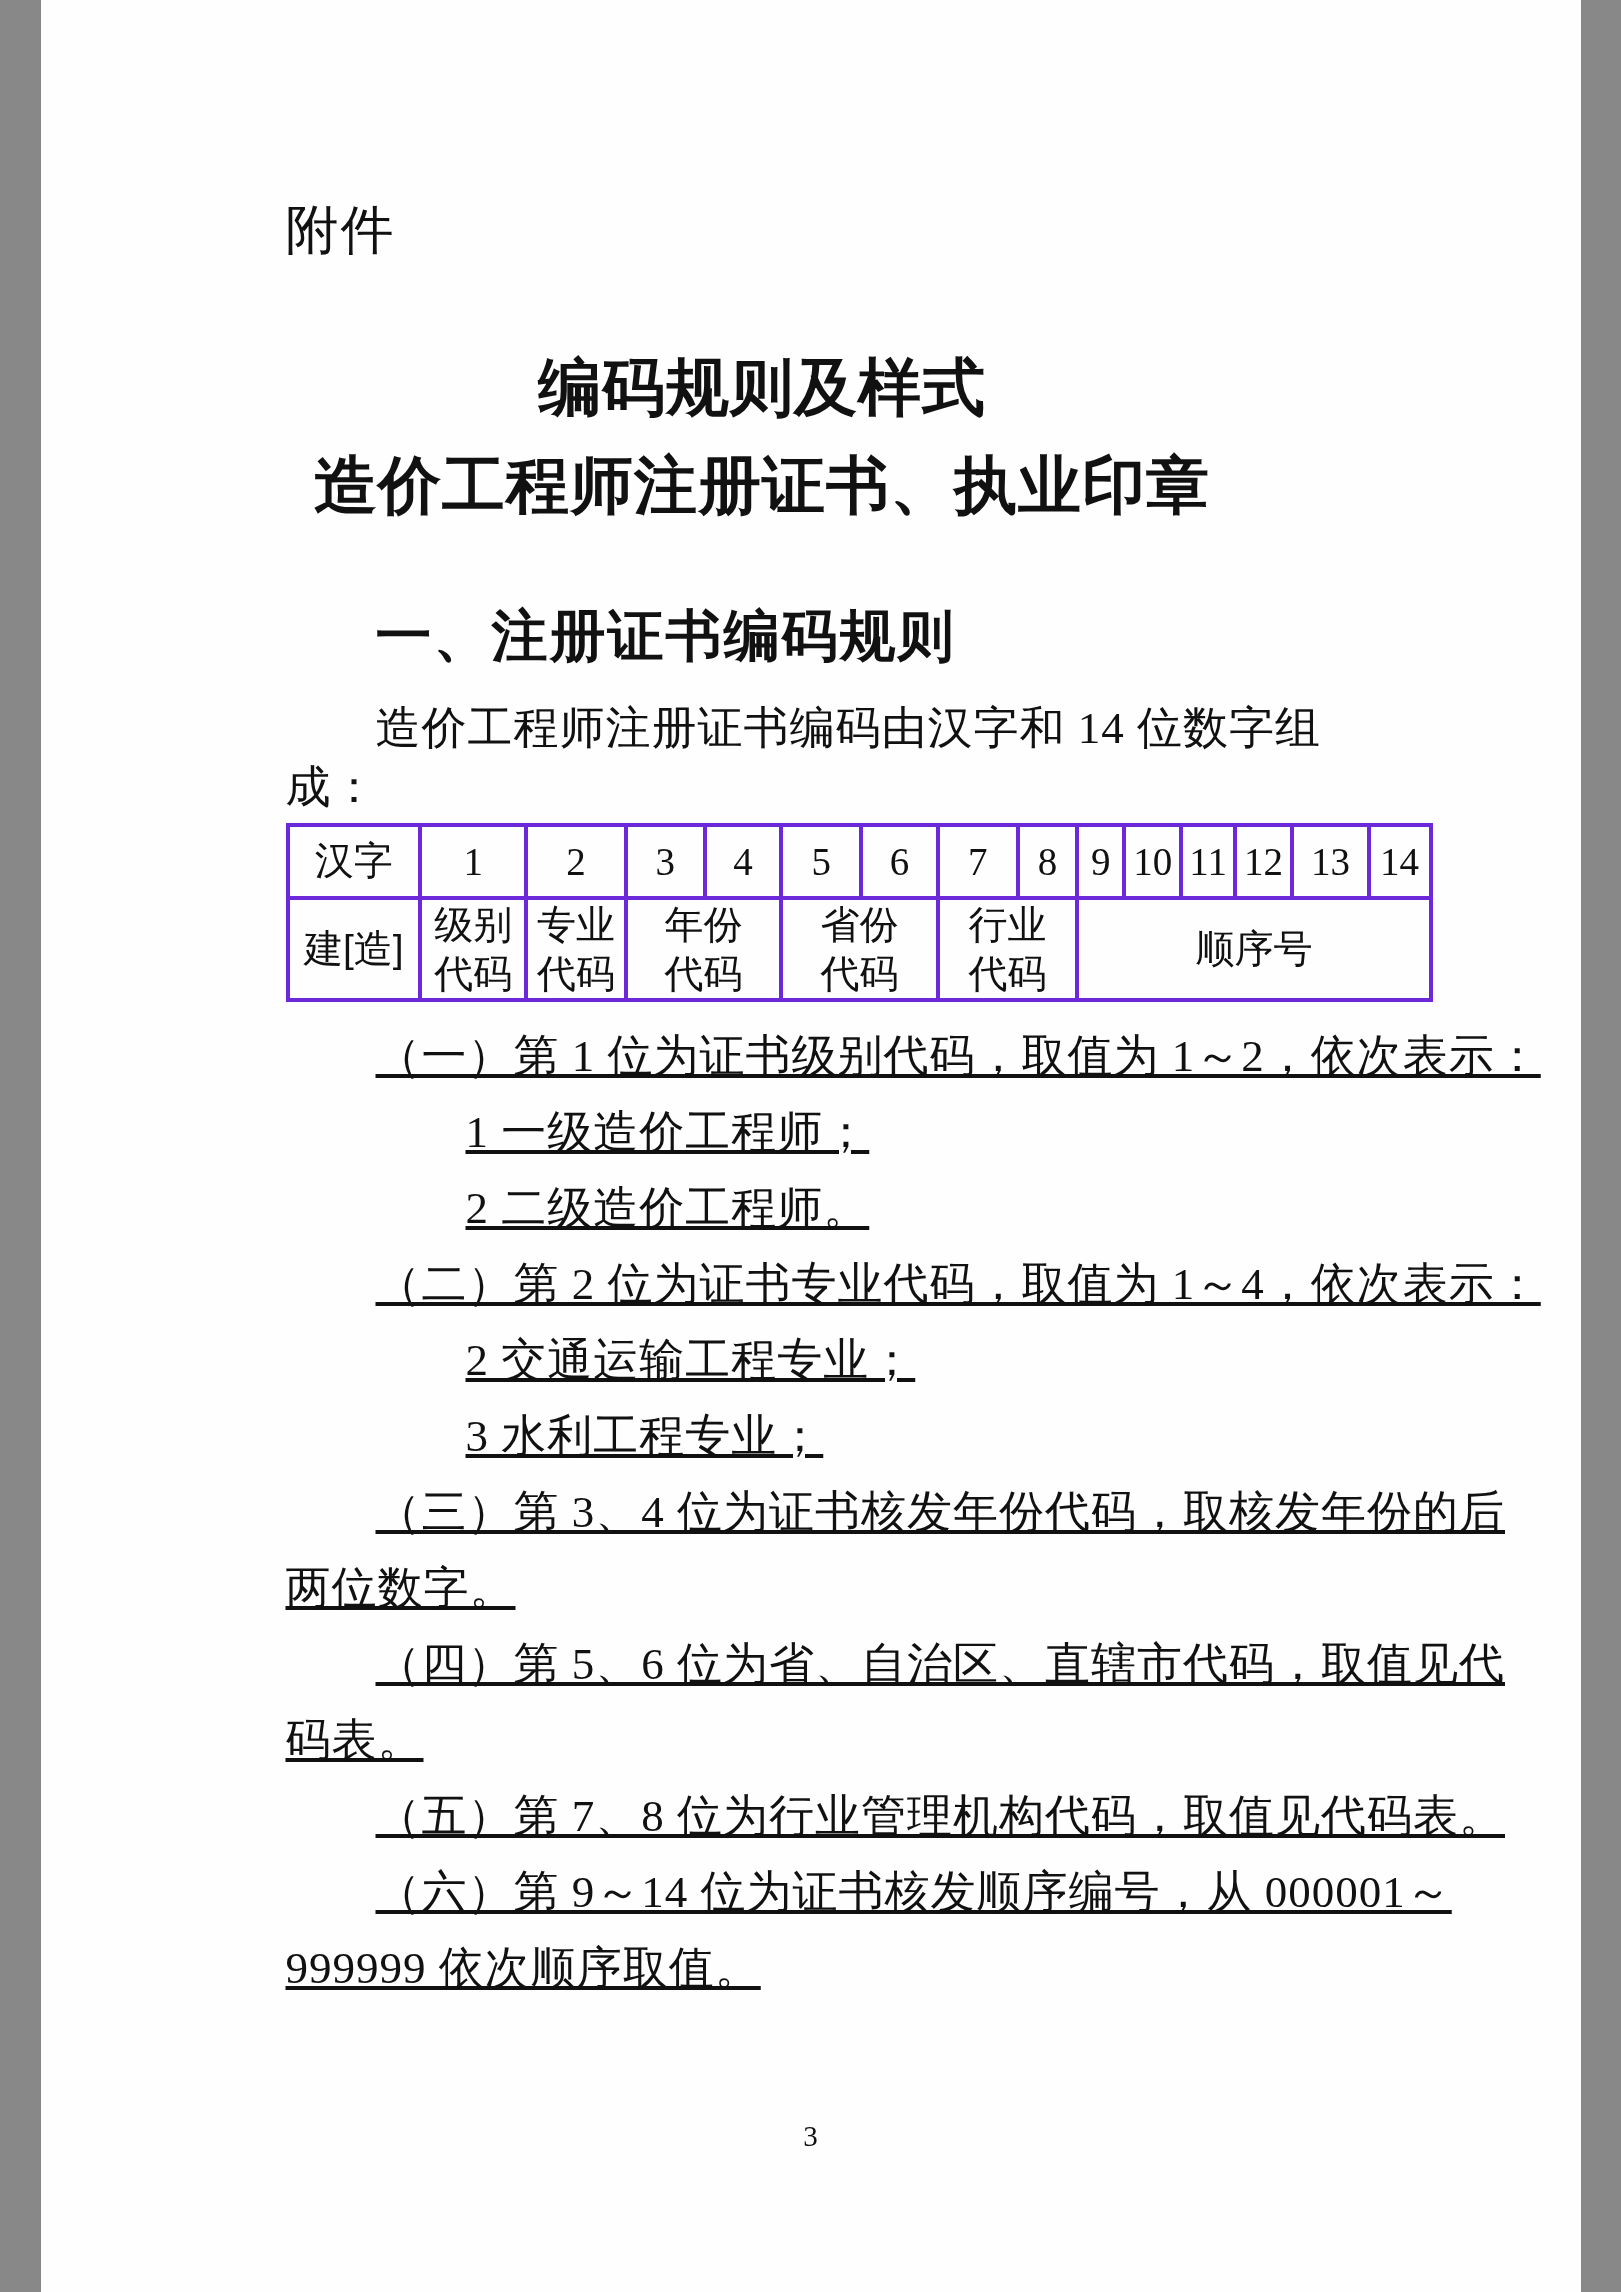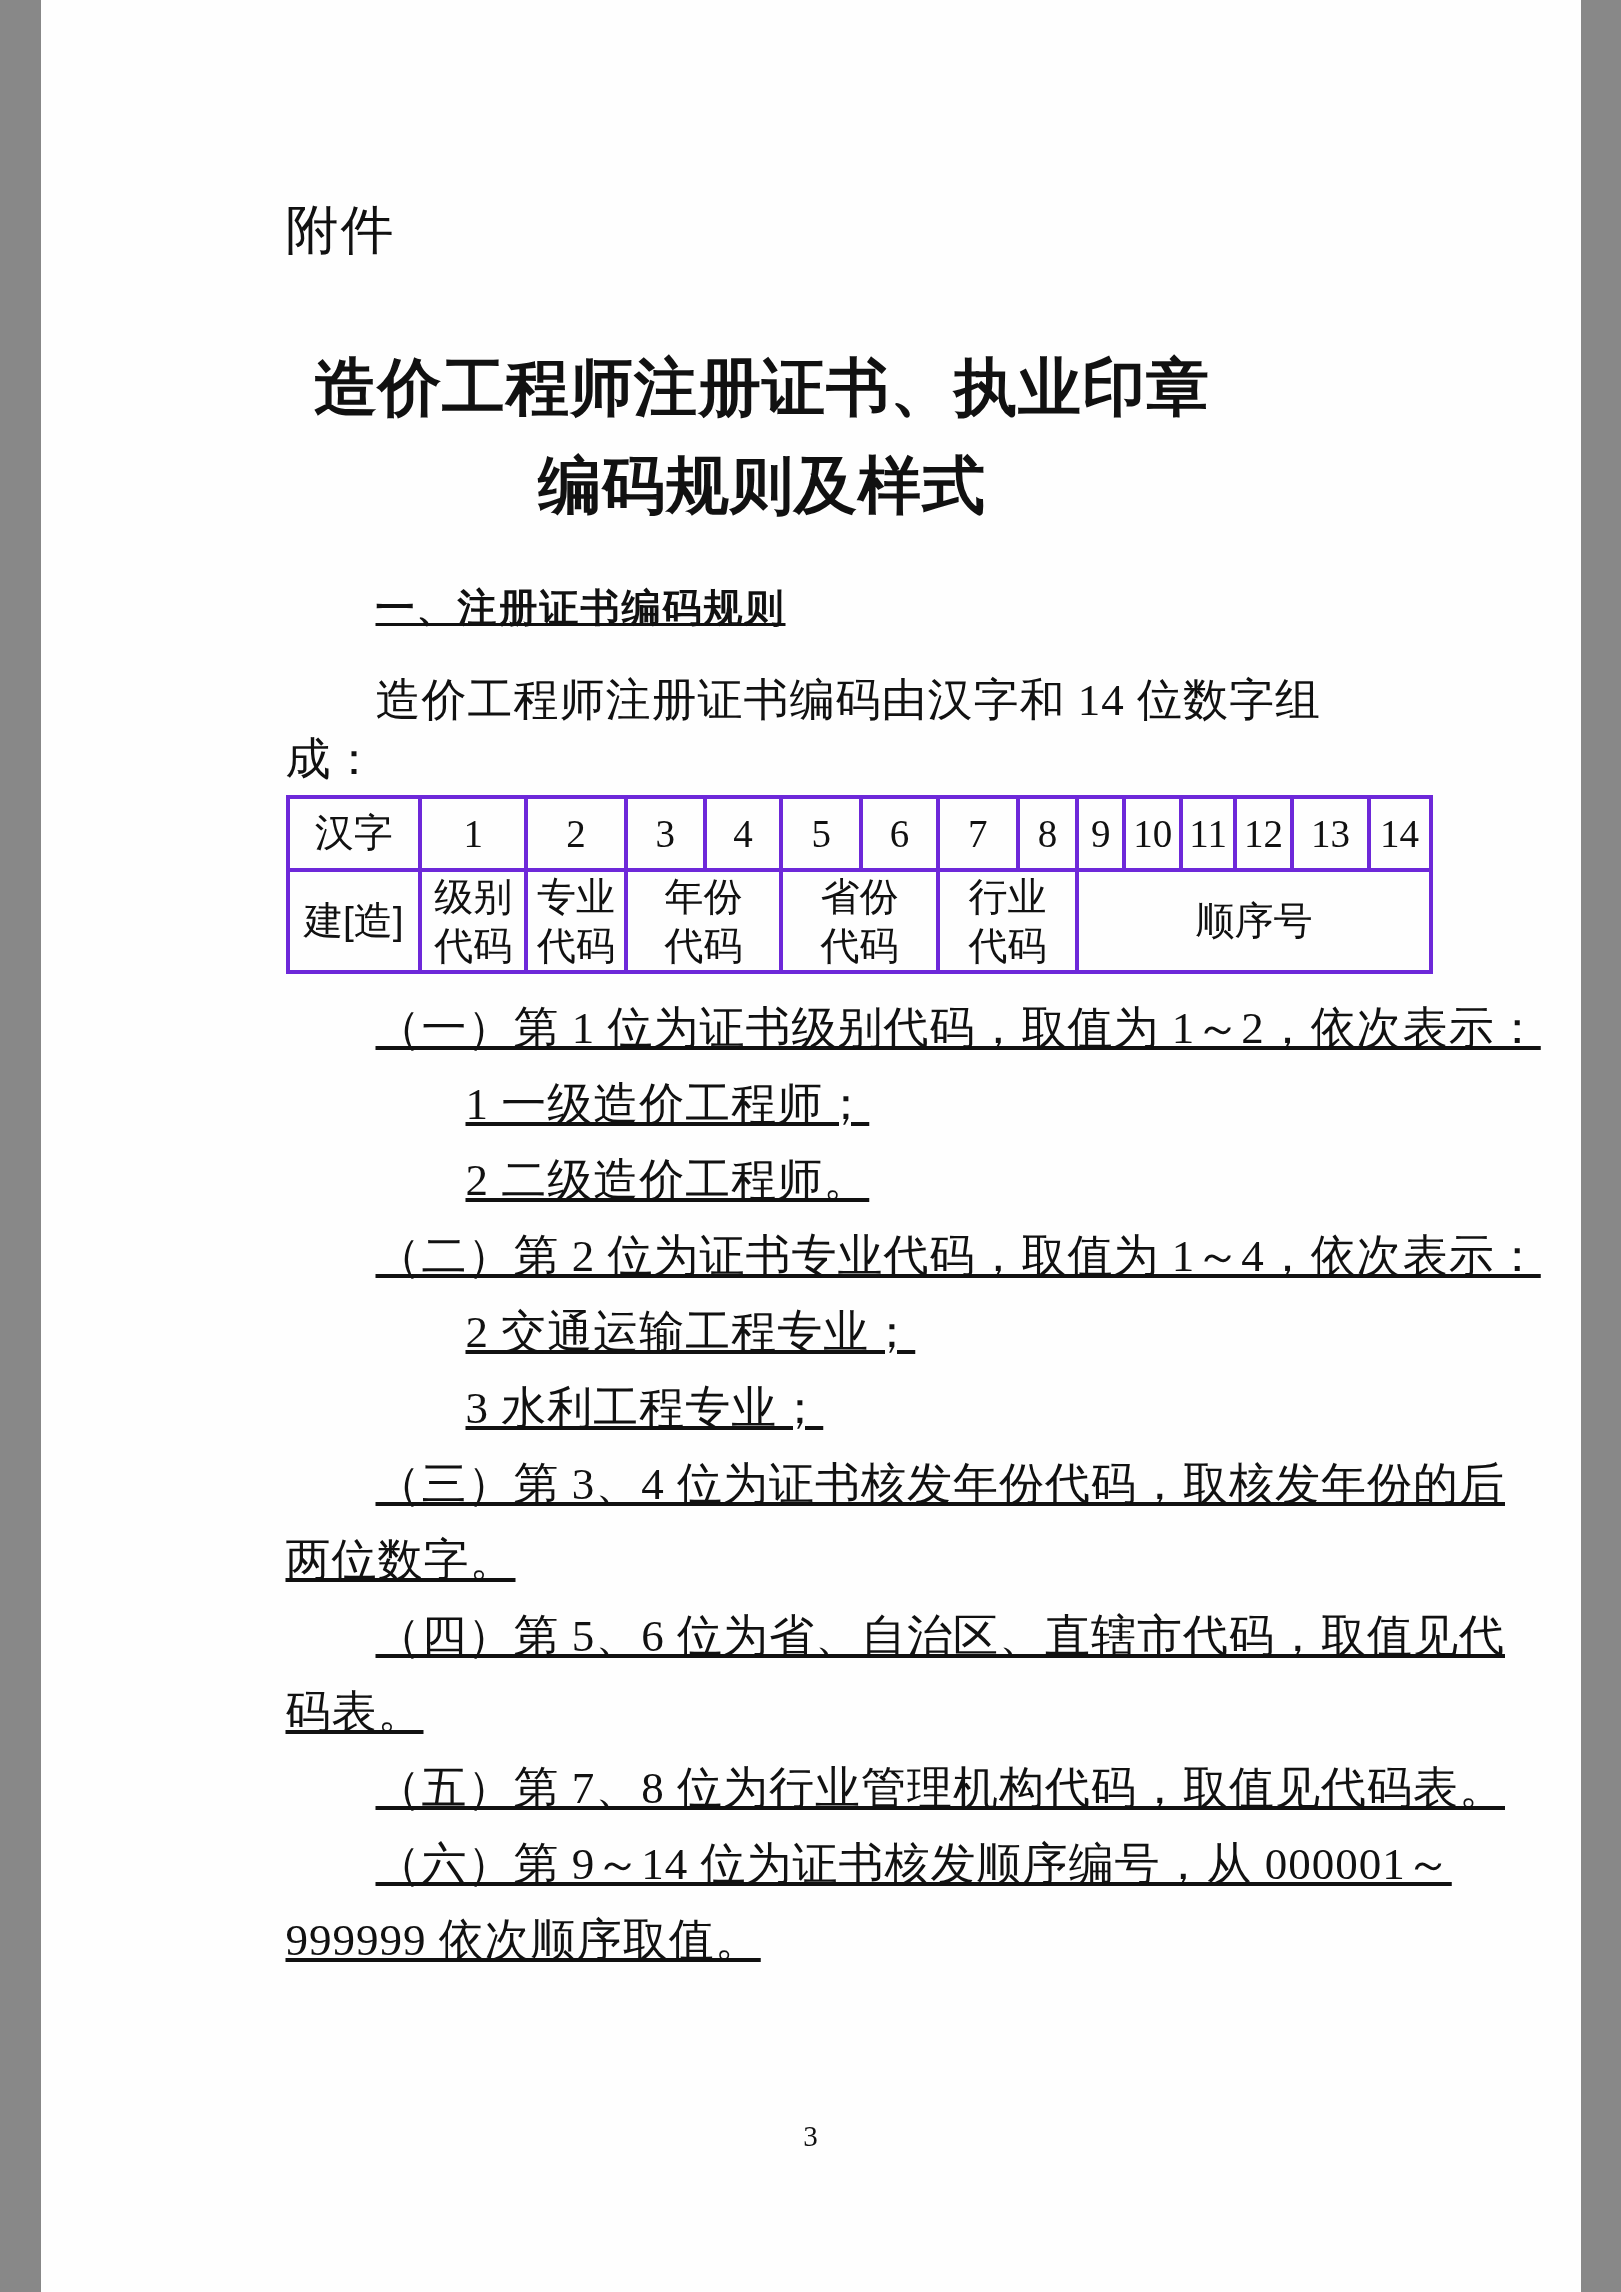--- a/index.html
+++ b/index.html
@@ -25,28 +25,27 @@
     margin-top: 78px;
     margin-right: 98px;
     text-align: center;
     font-family: "Liberation Sans", "DejaVu Sans", sans-serif;
     font-weight: bold;
     font-size: 63px;
     line-height: 98px;
     letter-spacing: 1px;
   }
   .section-heading {
-    margin-top: 43px;
+    margin-top: 71px;
     padding-left: 90px;
     font-family: "Liberation Sans", "DejaVu Sans", sans-serif;
     font-weight: bold;
-    font-size: 39px;
+    font-size: 56px;
     line-height: 61px;
     letter-spacing: 2px;
-    text-decoration: underline;
   }
   .intro {
     margin-top: 33px;
     text-indent: 90px;
     font-size: 45px;
     line-height: 59px;
     letter-spacing: 1px;
   }
   table.code-table {
     margin-top: 5.9px;
@@ -96,22 +95,22 @@
   }
 </style>
 </head>
 <body>
 
 <div class="page">
 
   <div class="attachment">附件</div>
 
   <div class="doc-title">
+    <div>编码规则及样式</div>
     <div>造价工程师注册证书、执业印章</div>
-    <div>编码规则及样式</div>
   </div>
 
   <div class="section-heading">一、注册证书编码规则</div>
 
   <div class="intro">造价工程师注册证书编码由汉字和 14 位数字组成：</div>
 
   <table class="code-table">
     <colgroup>
       <col style="width:11.6%">
         <col style="width:9.3%">

